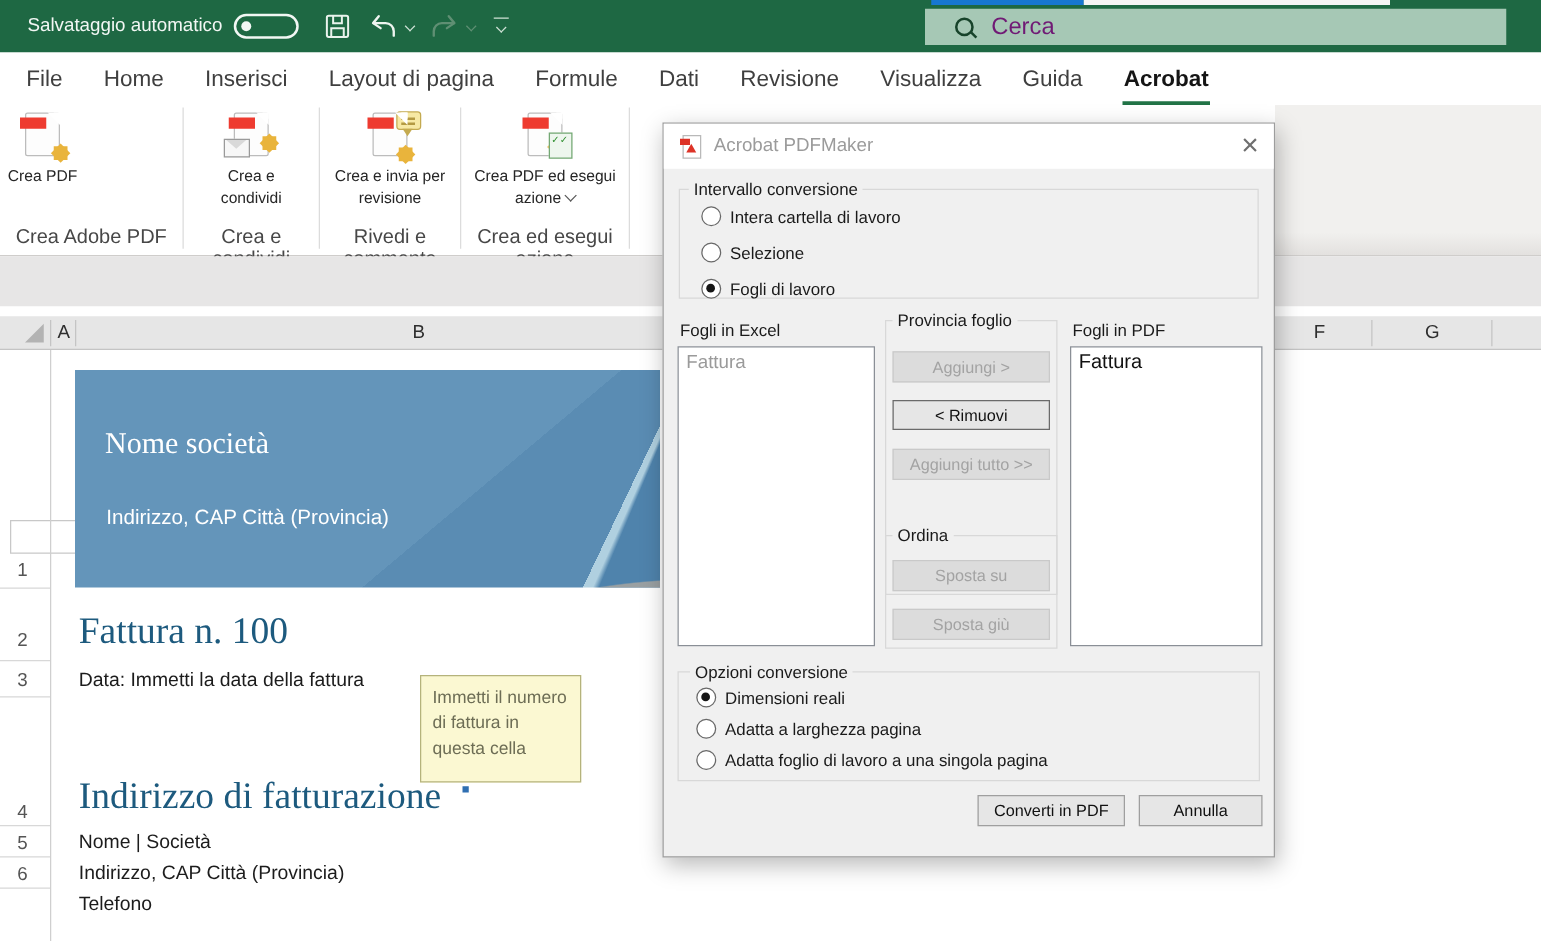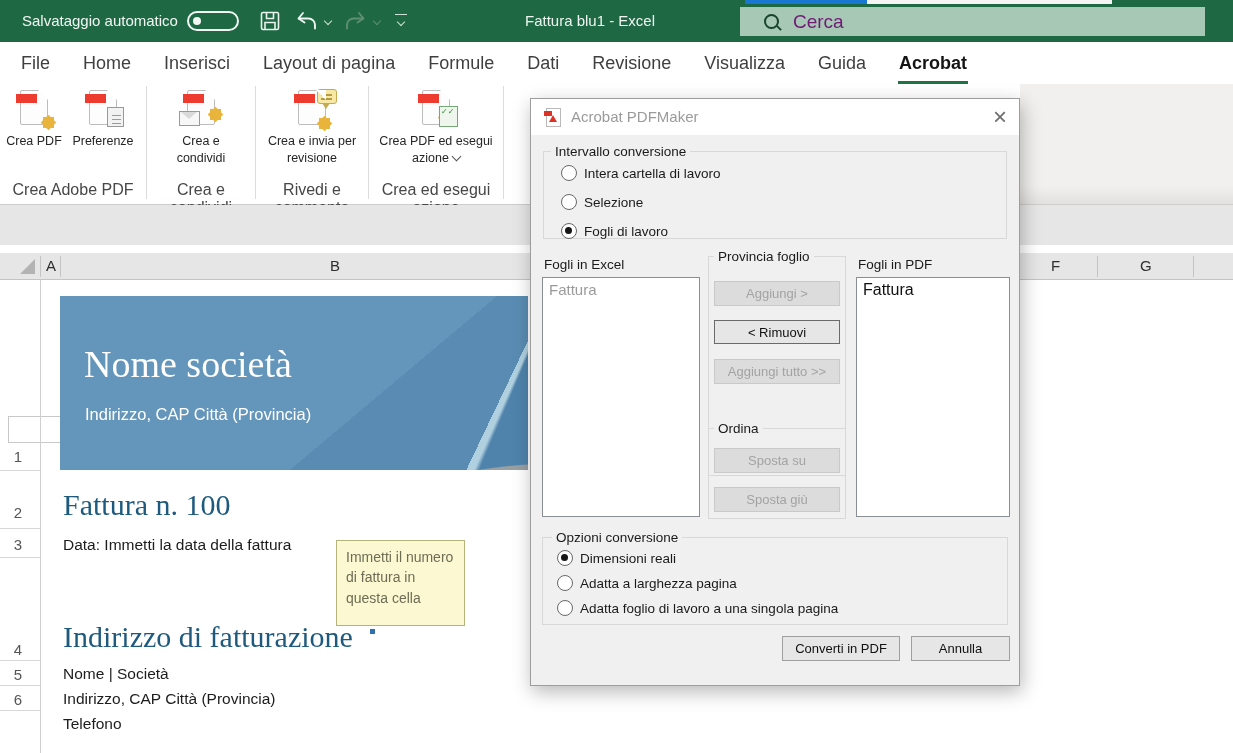--- a/index.html
+++ b/index.html
@@ -76,21 +76,21 @@
   
   .banner{left:60px;top:296px;width:468px;height:174px;overflow:hidden;color:#fff;
     background-image:
       radial-gradient(130% 95% at 35% 188%, #b0b3b4 0 54%, rgba(176,179,180,0) 55%),
       radial-gradient(80% 62% at 108% 125%, #9aa0a2 0 46%, rgba(154,160,162,0) 47%),
       conic-gradient(from 118deg at 112% -42%,
         #16344f 0 10deg, #89b4cc 11deg 12.5deg, #1d4064 12.5deg 22deg, #8fb9d0 23deg 24.5deg,
         #275179 24.5deg 34deg, #96bed4 35deg 36.5deg, #30608a 36.5deg 46deg, #9cc2d7 47deg 48.5deg,
         #3a6e99 48.5deg 58deg, #a3c6da 59deg 60.5deg, #4479a4 60.5deg 70deg, #aaccdd 71deg 72.5deg,
         #4f83ac 72.5deg 85deg, #b0d0e0 86deg 87.5deg, #5a8cb3 87.5deg 112deg, #6495ba 112deg 360deg);}
-  .banner-name{position:absolute;left:24px;top:46px;font-family:"Liberation Serif",serif;font-size:38px;}
+  .banner-name{position:absolute;left:24px;top:46px;font-family:"Liberation Serif",serif;font-size:24px;}
   .banner-sub{position:absolute;left:25px;top:106px;font-size:16.5px;line-height:1.55;}
   .h-serif{font-family:"Liberation Serif",serif;color:#1d5a7e;font-size:30px;}
   .celltext{font-size:15.5px;color:#1c1c1c;}
   .note{left:336px;top:540px;width:129px;height:86px;background:#fbf8d2;border:1px solid #b5b37c;
         font-size:14px;color:#6d6d55;line-height:1.45;padding:6px 4px 0 9px;}
   .notedot{left:370px;top:629px;width:5px;height:5px;background:#2f6fb2;}
 
   
   .dialog{left:530px;top:98px;width:490px;height:588px;background:#f0f0f0;border:1px solid #9d9d9d;
           box-shadow:2px 6px 18px rgba(0,0,0,.28);z-index:10;}
@@ -140,21 +140,20 @@
     <span class="abs chev" style="left:325px;top:18px;"></span>
     <svg class="abs qat-icon" style="left:343px;" width="24" height="24" viewBox="0 0 24 24">
       <g fill="none" stroke="#5f8f73" stroke-width="1.9" stroke-linecap="round" stroke-linejoin="round" transform="translate(24,0) scale(-1,1)">
         <path d="M8 4 L3.5 9.5 L9.5 13.5"></path>
         <path d="M4 9.5 H13.5 A6.5 6.5 0 0 1 20 16 V19.5"></path>
       </g>
     </svg>
     <span class="abs chev" style="left:374px;top:18px;border-color:#5f8f73;"></span>
     <span class="abs" style="left:395px;top:14px;width:12px;border-top:1.6px solid #cfe2d6;"></span>
     <span class="abs chev" style="left:398px;top:19px;"></span>
-    <div class="abs doc-title">Fattura blu1 - Excel</div>
     <div class="abs searchbox">
       <span class="mag"></span>
       <span class="search-txt">Cerca</span>
     </div>
     <div class="abs topstrip-blue"></div>
     <div class="abs topstrip-white"></div>
   </div>
 
   <div class="abs tabsrow">
     <span class="tab">File</span>
@@ -171,27 +170,20 @@
 
   <div class="abs ribbon">
 
     <div class="rgroup" style="left:0;width:146px;">
       <div class="rbtn" style="left:6px;width:56px;">
         <span class="docicon">
           <span class="redbar"></span>
             <span class="star8 star-br"></span>
         </span>
         <span class="rbtn-label">Crea PDF</span>
-      </div>
-      <div class="rbtn" style="left:64px;width:78px;">
-        <span class="docicon">
-          <span class="redbar"></span>
-            <span class="preficon"></span>
-        </span>
-        <span class="rbtn-label">Preferenze</span>
       </div>
       <div class="rglabel">Crea Adobe PDF</div>
     </div>
     <div class="rsep" style="left:146px;"></div>
 
     <div class="rgroup" style="left:147px;width:108px;">
       <div class="rbtn" style="left:10px;width:88px;">
         <span class="docicon">
           <span class="redbar"></span>
             <span class="envicon"></span>

